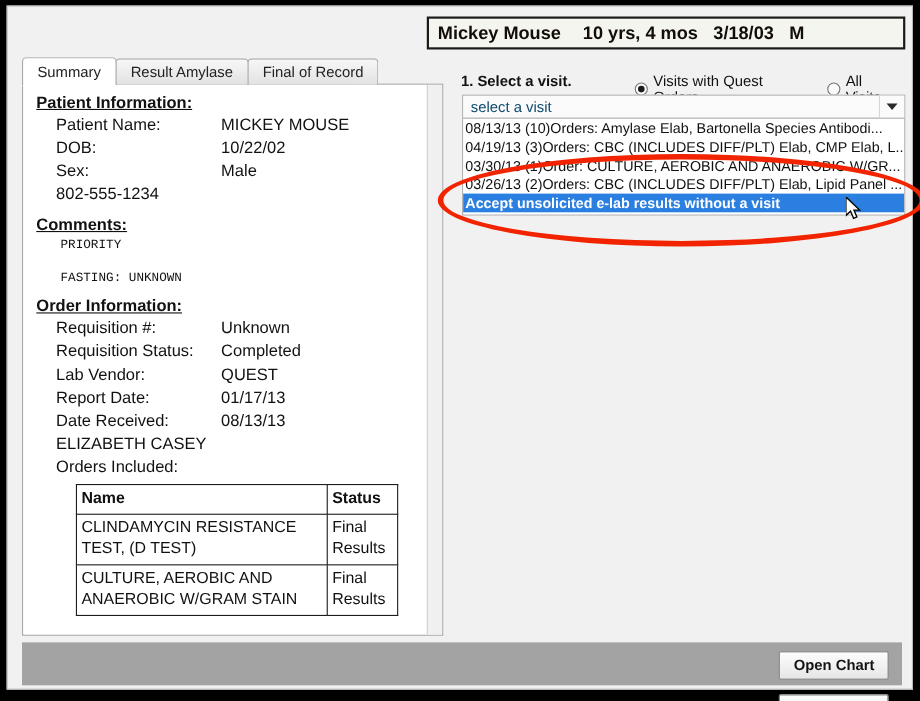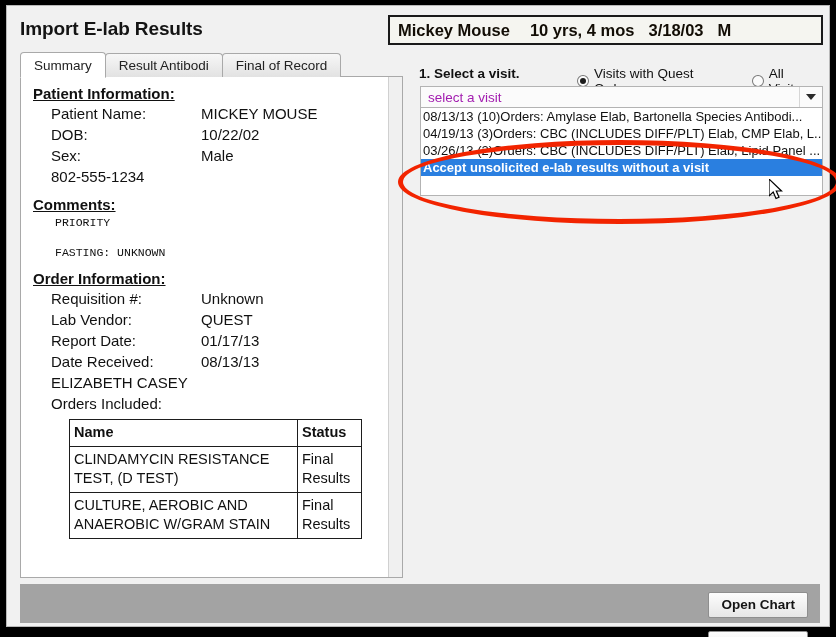--- a/index.html
+++ b/index.html
@@ -226,21 +226,21 @@
     background: #fbfbfb;
     border: 1px solid #b3b3b3;
     box-sizing: border-box;
     display: flex;
     align-items: center;
   }
   #visit-combo .cb-text {
     flex: 1;
     padding-left: 7px;
     font-size: 13.5px;
-    color: #a21caf;
+    color: #0c4a6e;
   }
   #visit-combo .cb-arrow {
     width: 22px;
     height: 100%;
     border-left: 1px solid #d6d6d6;
     display: flex;
     align-items: center;
     justify-content: center;
     background: #fbfbfb;
   }
@@ -336,35 +336,34 @@
     border-radius: 2px;
     box-sizing: border-box;
   }
 </style>
 </head>
 <body>
 
 <div id="window-frame">
   <div id="window-inner">
 
-    <div id="dialog-title">Import E-lab Results</div>
 
     <div id="patient-banner">
       <span class="pb-name">Mickey Mouse</span>
       <span>10 yrs, 4 mos</span>
       <span>3/18/03</span>
       <span>M</span>
     </div>
 
     <div id="tab-strip">
       <div class="tab active">
         <span>Summary</span>
       </div>
       <div class="tab">
-        <span>Result Antibodi</span>
+        <span>Result Amylase</span>
       </div>
       <div class="tab">
         <span>Final of Record</span>
       </div>
     </div>
 
     <div id="summary-panel">
       <div id="summary-body">
 
         <div class="section-head">Patient Information:</div>
@@ -390,20 +389,24 @@
         <div class="comment-line">PRIORITY</div>
         <div class="comment-gap"></div>
         <div class="comment-line">FASTING: UNKNOWN</div>
 
         <div class="block-gap"></div>
 
         <div class="section-head">Order Information:</div>
         <div class="kv-row">
           <span class="kv-label">Requisition #:</span>
           <span class="kv-value">Unknown</span>
+        </div>
+        <div class="kv-row">
+          <span class="kv-label">Requisition Status:</span>
+          <span class="kv-value">Completed</span>
         </div>
         <div class="kv-row">
           <span class="kv-label">Lab Vendor:</span>
           <span class="kv-value">QUEST</span>
         </div>
         <div class="kv-row">
           <span class="kv-label">Report Date:</span>
           <span class="kv-value">01/17/13</span>
         </div>
         <div class="kv-row">
@@ -456,20 +459,21 @@
     <div id="visit-combo">
       <span class="cb-text" title="select a visit">select a visit</span>
       <span class="cb-arrow">
           <span class="caret-down"></span>
         </span>
     </div>
 
     <div id="visit-list">
       <div class="visit-item">08/13/13 (10)Orders: Amylase Elab, Bartonella Species Antibodi...</div>
       <div class="visit-item">04/19/13 (3)Orders: CBC (INCLUDES DIFF/PLT) Elab, CMP Elab, L...</div>
+      <div class="visit-item">03/30/13 (1)Order: CULTURE, AEROBIC AND ANAEROBIC W/GR...</div>
       <div class="visit-item">03/26/13 (2)Orders: CBC (INCLUDES DIFF/PLT) Elab, Lipid Panel ...</div>
       <div class="visit-item selected">Accept unsolicited e-lab results without a visit</div>
     </div>
 
     <div id="annotation-ellipse"></div>
 
     <div id="cursor">
       <svg width="16" height="24" viewBox="0 0 16 24">
         <polygon points="0,0 0,17 4.2,13 7,19.5 10,18.2 7.3,12 12.5,12" fill="#ffffff" stroke="#000000" stroke-width="1.2" stroke-linejoin="miter"></polygon>
       </svg>

